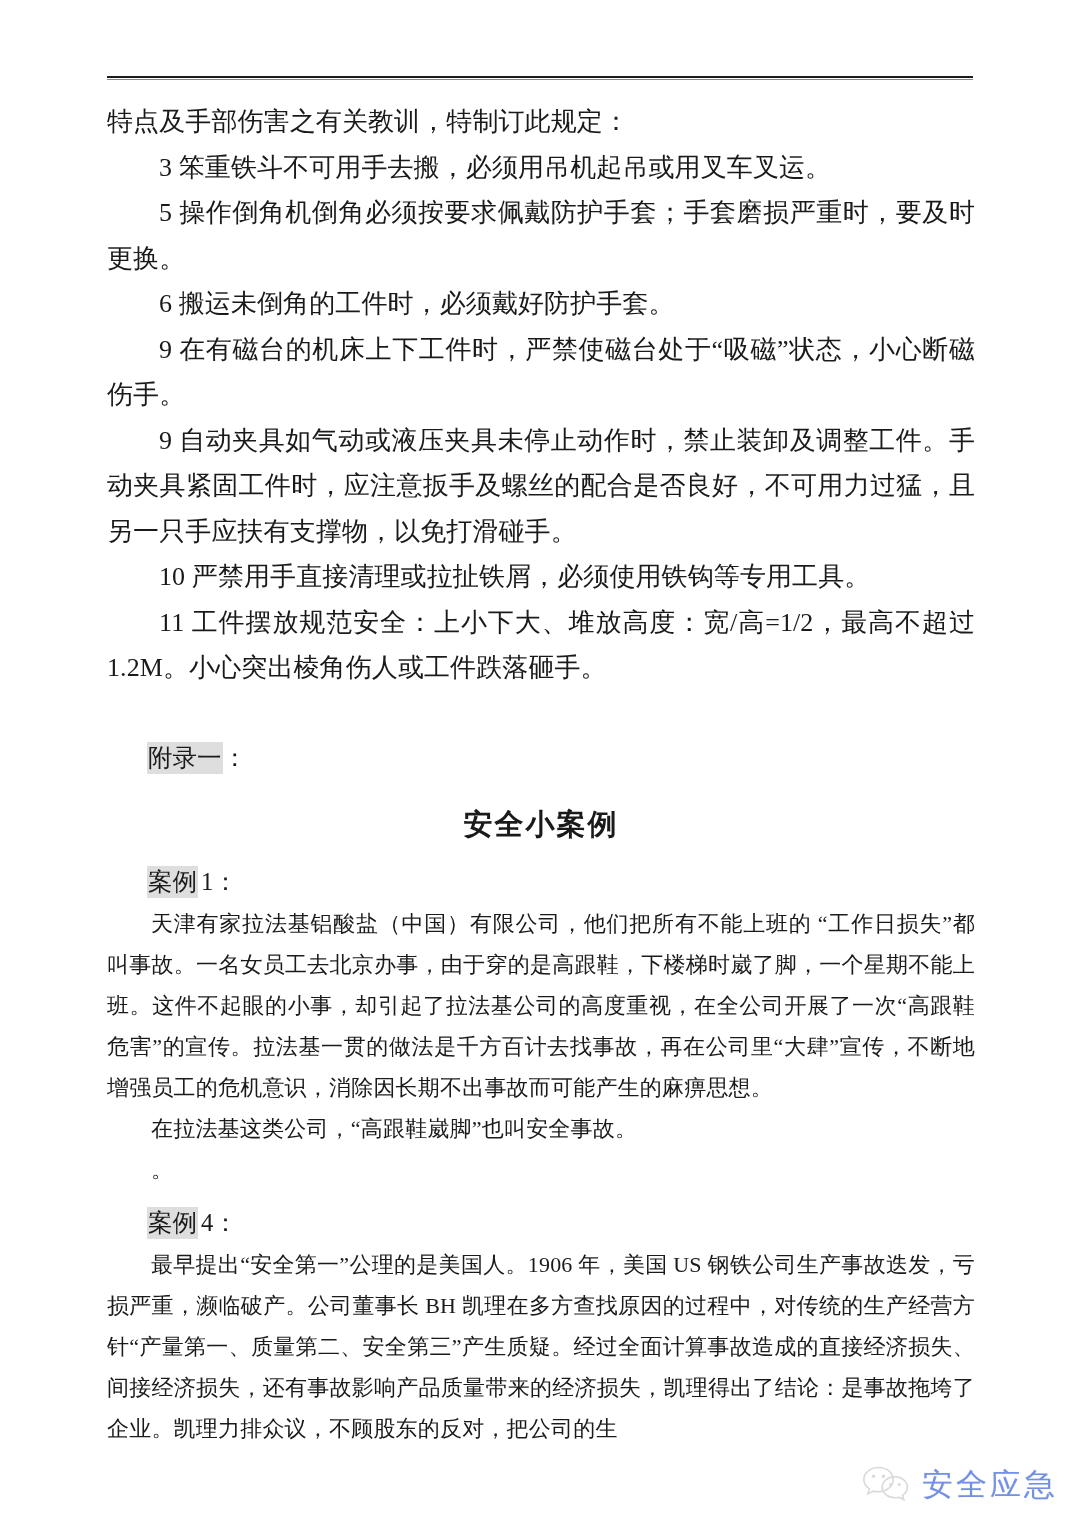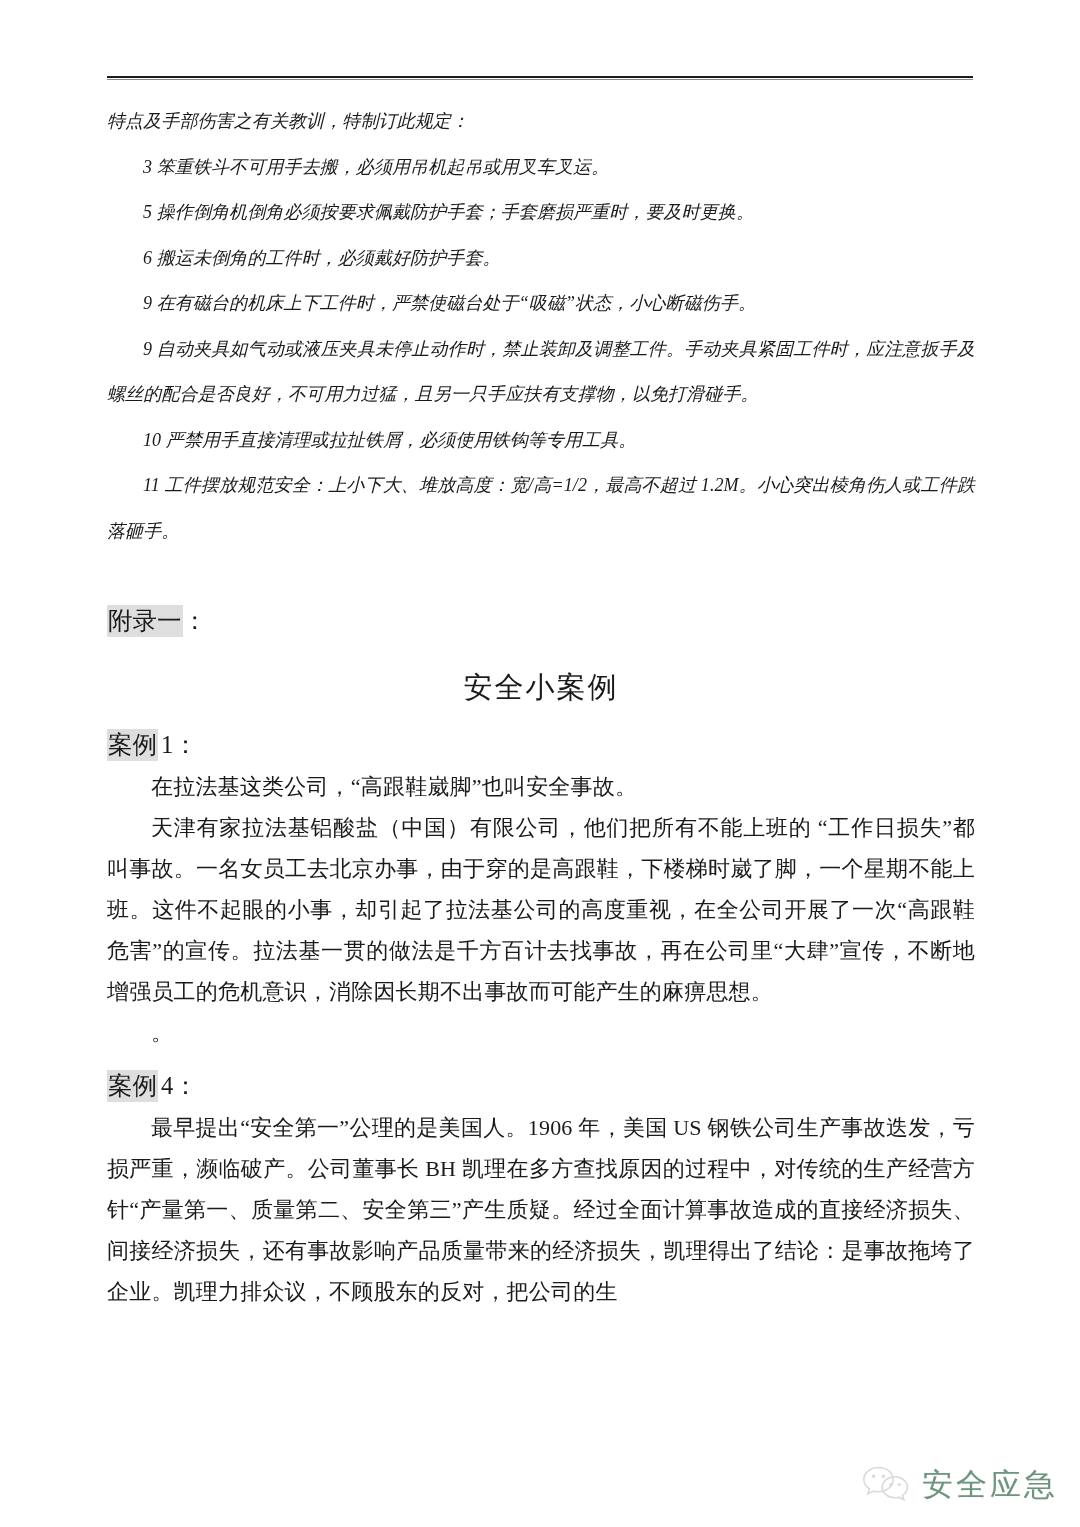--- a/index.html
+++ b/index.html
@@ -44,27 +44,26 @@
 
   
   .content {
     position: absolute;
     left: 107px;
     top: 99px;
     width: 868px;
   }
 
   .para {
-    font-size: 18px;
+    font-size: 26px;
     line-height: 45.5px;
     text-align: justify;
     text-justify: inter-ideograph;
     margin: 0;
     letter-spacing: 0.1px;
-    font-style: italic;
   }
 
   .lead {
     margin-bottom: 0px;
   }
 
   .rule-item {
     text-indent: 2em;
     margin: 0;
   }
@@ -77,34 +76,35 @@
   .appendix-heading,
   .case-heading {
     font-size: 24.5px;
     line-height: 42px;
     margin: 0;
     font-weight: 400;
   }
   .hl {
     background: #dedede;
     padding: 2px 1px 3px 1px;
+    margin-left: 40px;
   }
   .case-heading .num {
     background: transparent;
     padding-left: 3px;
   }
 
   
   .section-title {
     font-size: 29px;
     line-height: 50px;
     text-align: center;
     margin: 0;
     letter-spacing: 2px;
-    font-weight: 400;
+    font-weight: 700;
     font-family: "Liberation Serif", "DejaVu Serif", serif;
   }
 
   
   .case-para {
     font-size: 22px;
     line-height: 41px;
     text-align: justify;
     text-justify: inter-ideograph;
     text-indent: 2em;
@@ -131,21 +131,21 @@
   }
   .wm-bubbles {
     position: relative;
     width: 52px;
     height: 42px;
     flex: 0 0 auto;
   }
   .wm-text {
     font-size: 31px;
     line-height: 1;
-    color: #14532d;
+    color: #1d4ed8;
     letter-spacing: 3px;
     font-family: "Liberation Serif", "DejaVu Serif", serif;
     text-shadow: 0 0 1px rgba(180,180,180,0.8);
   }
 </style>
 </head>
 <body>
 
 <div class="page">
 
@@ -168,22 +168,22 @@
     <p class="appendix-heading"><span class="hl">附录一</span><span>：</span></p>
 
     <div class="spacer-20"></div>
 
     <p class="section-title">安全小案例</p>
 
     <div class="spacer-12"></div>
 
     <p class="case-heading"><span class="hl">案例</span><span class="num">1：</span></p>
 
+    <p class="case-para">天津有家拉法基铝酸盐（中国）有限公司，他们把所有不能上班的 “工作日损失”都叫事故。一名女员工去北京办事，由于穿的是高跟鞋，下楼梯时崴了脚，一个星期不能上班。这件不起眼的小事，却引起了拉法基公司的高度重视，在全公司开展了一次“高跟鞋危害”的宣传。拉法基一贯的做法是千方百计去找事故，再在公司里“大肆”宣传，不断地增强员工的危机意识，消除因长期不出事故而可能产生的麻痹思想。</p>
     <p class="case-para">在拉法基这类公司，“高跟鞋崴脚”也叫安全事故。</p>
-    <p class="case-para">天津有家拉法基铝酸盐（中国）有限公司，他们把所有不能上班的 “工作日损失”都叫事故。一名女员工去北京办事，由于穿的是高跟鞋，下楼梯时崴了脚，一个星期不能上班。这件不起眼的小事，却引起了拉法基公司的高度重视，在全公司开展了一次“高跟鞋危害”的宣传。拉法基一贯的做法是千方百计去找事故，再在公司里“大肆”宣传，不断地增强员工的危机意识，消除因长期不出事故而可能产生的麻痹思想。</p>
     <p class="lone-mark">。</p>
 
     <div class="spacer-12"></div>
 
     <p class="case-heading"><span class="hl">案例</span><span class="num">4：</span></p>
 
     <p class="case-para">最早提出“安全第一”公理的是美国人。1906 年，美国 US 钢铁公司生产事故迭发，亏损严重，濒临破产。公司董事长 BH 凯理在多方查找原因的过程中，对传统的生产经营方针“产量第一、质量第二、安全第三”产生质疑。经过全面计算事故造成的直接经济损失、间接经济损失，还有事故影响产品质量带来的经济损失，凯理得出了结论：是事故拖垮了企业。凯理力排众议，不顾股东的反对，把公司的生</p>
 
   </div>
 

